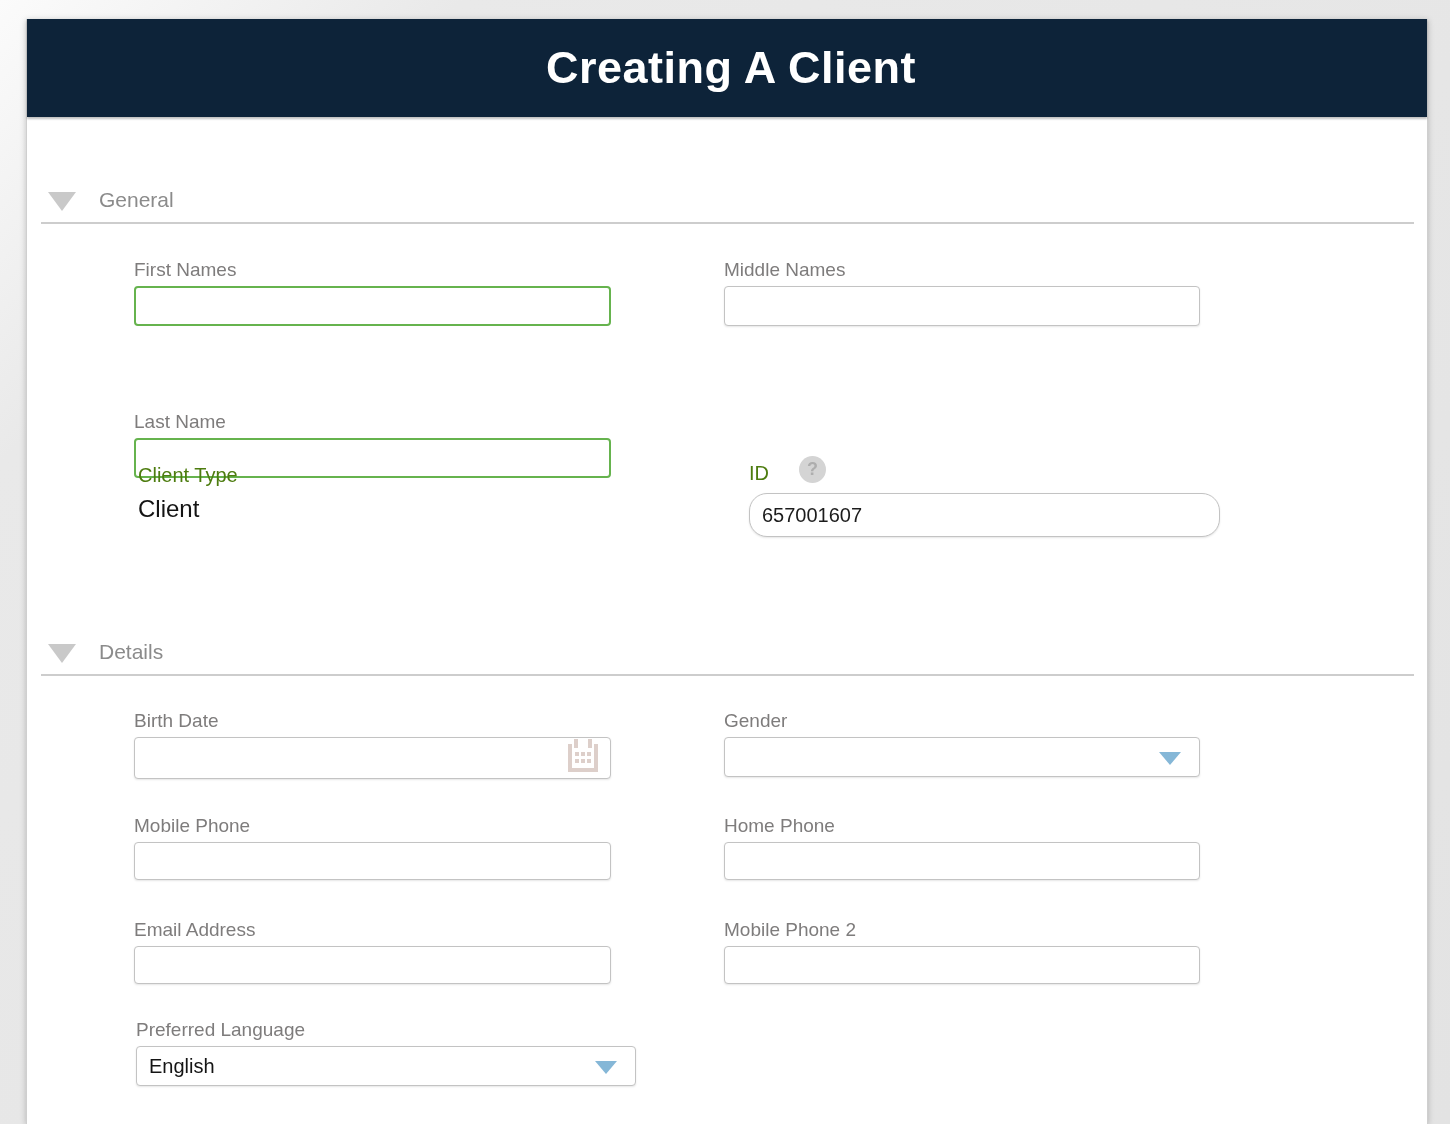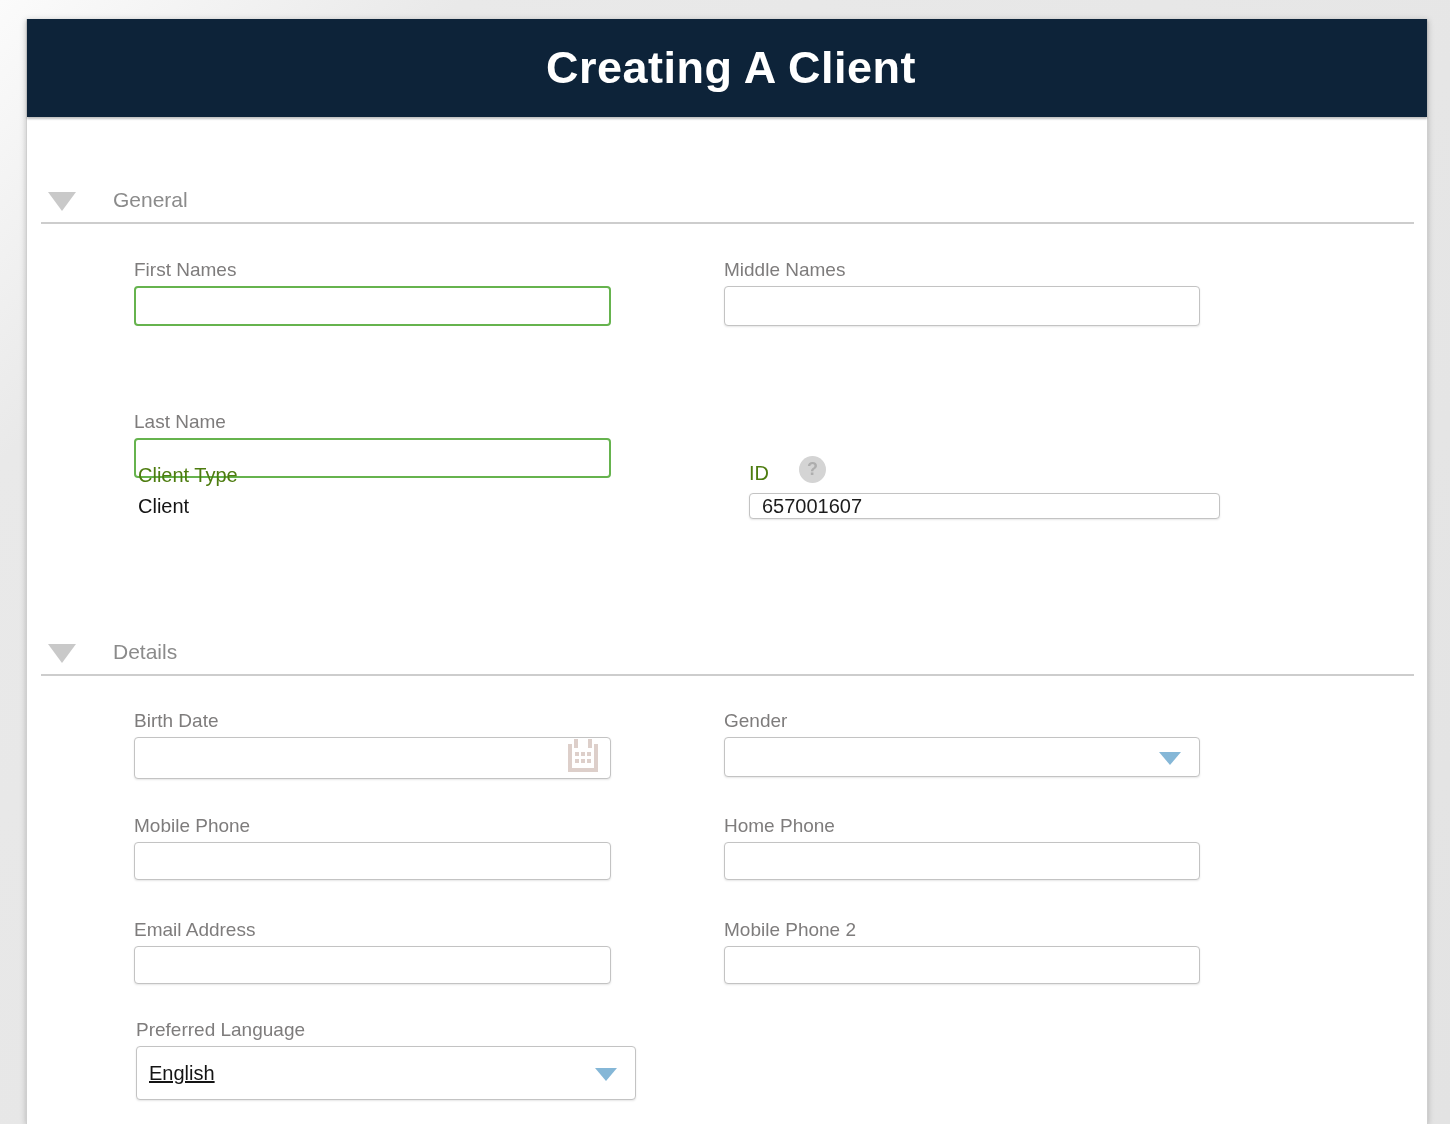--- a/index.html
+++ b/index.html
@@ -18,21 +18,21 @@
   .card-header {
     height:98px; background:#0d2339;
     display:flex; align-items:center; justify-content:center;
     box-shadow:0 2px 2px rgba(0,0,0,0.25);
   }
   .card-title {
     color:#ffffff; font-size:45px; font-weight:600; letter-spacing:0.5px;margin-left:8px;
   }
   
   .section-header {
-    position:absolute; left:21px; display:flex; align-items:center; gap:37px;
+    position:absolute; left:21px; display:flex; align-items:center; gap:23px;
   }
   .tri-collapse {
     width:0; height:0;
     border-left:14px solid transparent; border-right:14px solid transparent;
     border-top:19px solid #c9c9c9; margin-top:3px;
   }
   .section-label { font-size:21px; color:#8b8b8b; }
   .section-divider {
     position:absolute; left:14px; width:1373px; height:2px; background:#cdcdcd;
   }
@@ -45,24 +45,24 @@
   .txt {
     width:100%; border:1px solid #c3c3c3; border-radius:4px;
     background:#fff; font-family:inherit; font-size:20px; color:#1c1c1c;
     padding:0 12px; outline:none;
     box-shadow:0 1px 2px rgba(0,0,0,0.10);
   }
   .txt.required { border:2px solid #66b34e; box-shadow:none; }
   .h40 { height:40px; }
   .h42 { height:42px; }
   .h38 { height:38px; }
-  .h44 { height:54px;text-decoration:underline; }
+  .h44 { height:40px; }
   .input-wrap { position:relative; }
   
-  .static-val { font-size:20px; color:#141414; margin-top:8px; }
+  .static-val { font-size:24px; color:#141414; margin-top:8px; }
   
   .id-row { display:flex; align-items:flex-start; gap:30px; margin-bottom:8px; }
   .help-icon {
     width:27px; height:27px; border-radius:50%;
     background:#d4d4d4; color:#aeaeae;
     font-size:18px; font-weight:bold; line-height:27px; text-align:center;
     margin-top:-6px; user-select:none;
   }
   
   .dd-arrow {
@@ -112,21 +112,21 @@
   <div class="fg" style="left:111px; top:445px; width:400px;">
     <span class="fg-label dark" style="margin-bottom:0;">Client Type</span>
     <div class="static-val">Client</div>
   </div>
 
   <div class="fg" style="left:722px; top:443px; width:471px;">
     <div class="id-row">
       <span class="fg-label dark" style="margin-bottom:0;">ID</span>
       <div class="help-icon">?</div>
     </div>
-    <input class="txt" style="height: 26px;" type="text" value="657001607">
+    <input class="txt" style="height: 44px; border-radius: 18px;" type="text" value="657001607">
   </div>
 
   <div class="section-header" style="top:621px;">
     <div class="tri-collapse"></div>
     <div class="section-label">Details</div>
   </div>
   <div class="section-divider" style="top:655px;"></div>
 
   <div class="fg" style="left:107px; top:691px; width:477px;">
     <label class="fg-label">Birth Date</label>

